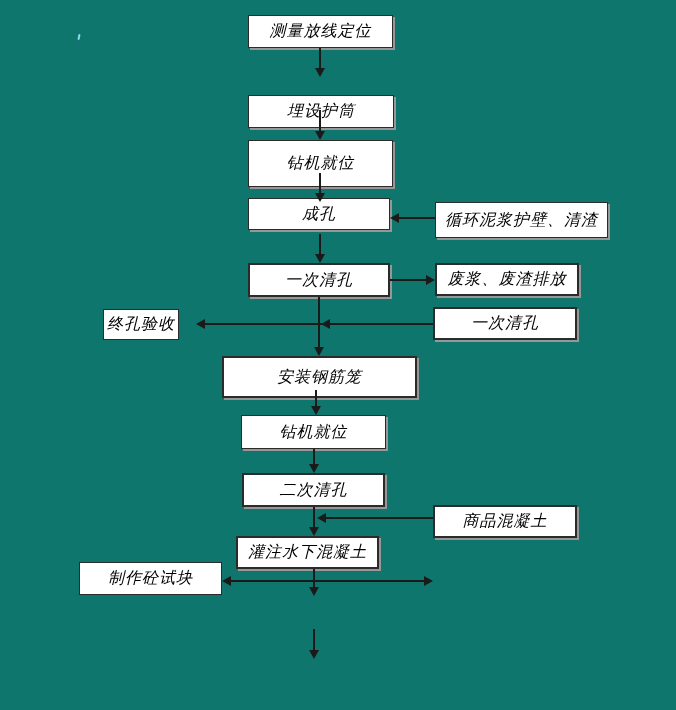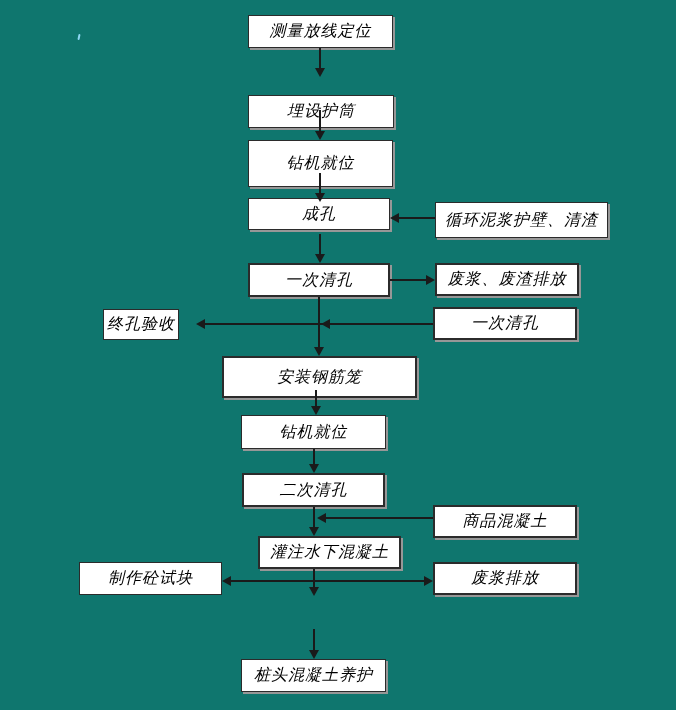--- a/index.html
+++ b/index.html
@@ -62,28 +62,25 @@
   </div>
 
   <div class="box" style="left:241px;top:415px;width:145px;height:34px">
     <span>钻机就位</span>
   </div>
 
   <div class="box bold" style="left:242px;top:473px;width:143px;height:34px">
     <span>二次清孔</span>
   </div>
 
-  <div class="box bold" style="left:258px;top:536px;width:143px;height:33px">
+  <div class="box bold" style="left:236px;top:536px;width:143px;height:33px">
     <span>灌注水下混凝土</span>
   </div>
 
 
-  <div class="box" style="left:241px;top:659px;width:145px;height:33px">
-    <span>桩头混凝土养护</span>
-  </div>
 
   <div class="box" style="left:435px;top:202px;width:173px;height:36px">
     <span>循环泥浆护壁、清渣</span>
   </div>
 
   <div class="box bold" style="left:435px;top:263px;width:144px;height:33px">
     <span>废浆、废渣排放</span>
   </div>
 
   <div class="box plain" style="left:103px;top:309px;width:76px;height:31px">
@@ -95,23 +92,20 @@
   </div>
 
   <div class="box bold" style="left:433px;top:505px;width:144px;height:33px">
     <span>商品混凝土</span>
   </div>
 
   <div class="box plain" style="left:79px;top:562px;width:143px;height:33px">
     <span>制作砼试块</span>
   </div>
 
-  <div class="box bold" style="left:433px;top:562px;width:144px;height:33px">
-    <span>废浆排放</span>
-  </div>
 
   <div class="vline" style="left:319px;top:48px;height:20px"></div>
   <div class="ar-down" style="left:315px;top:68px"></div>
 
   <div class="vline" style="left:319px;top:110px;height:21px"></div>
   <div class="ar-down" style="left:315px;top:131px"></div>
 
   <div class="vline" style="left:319px;top:173px;height:20px"></div>
   <div class="ar-down" style="left:315px;top:193px"></div>
 

